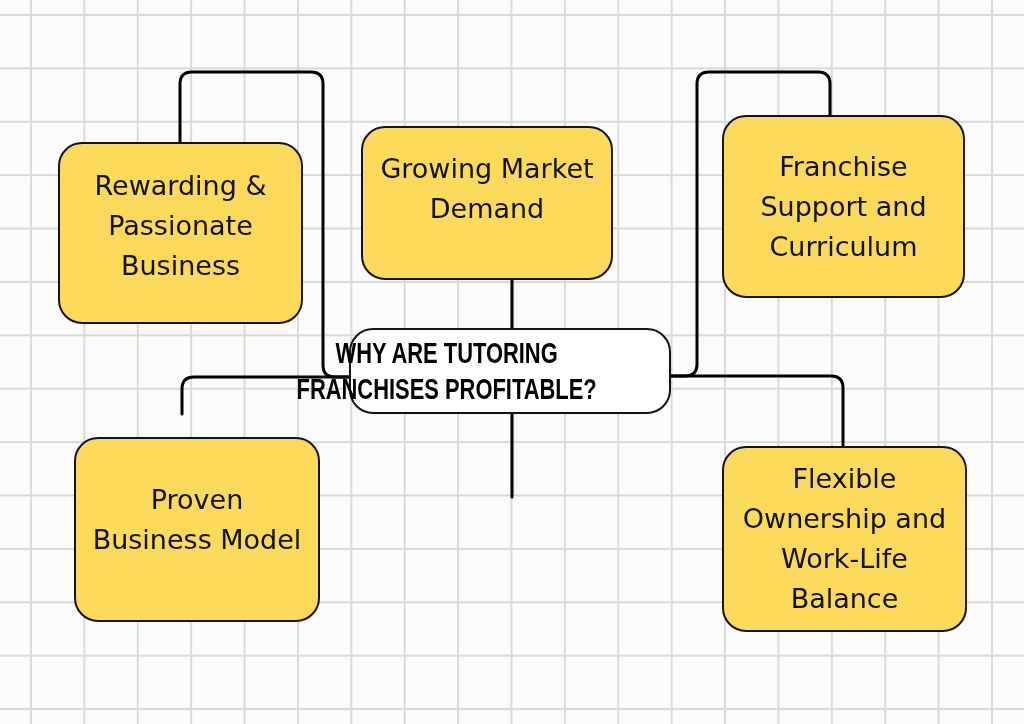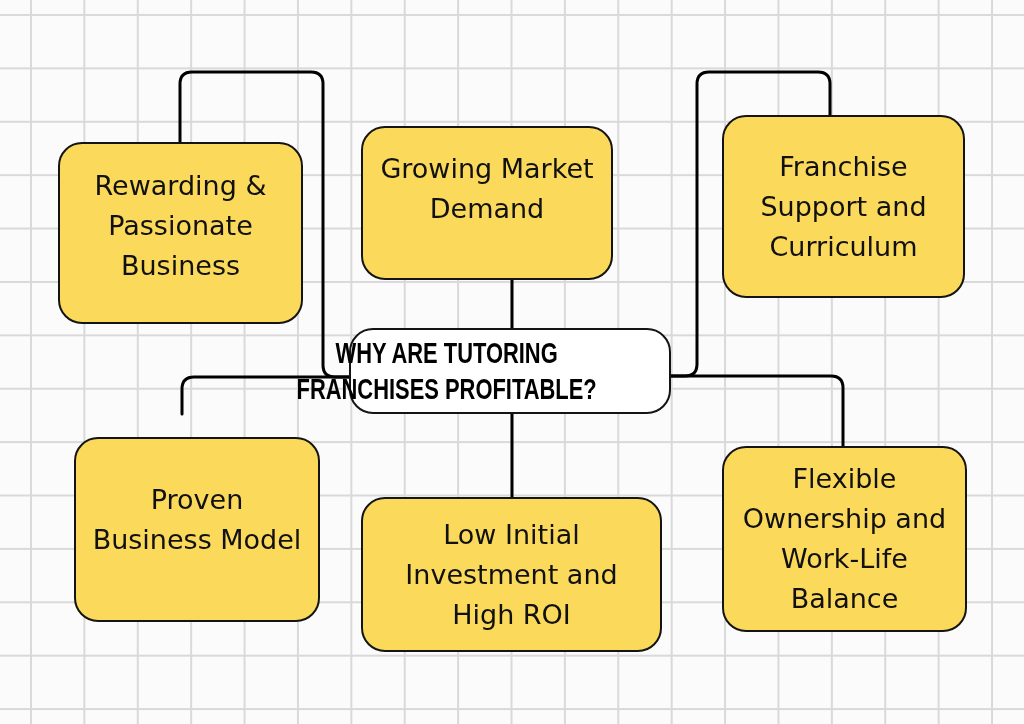--- a/index.html
+++ b/index.html
@@ -101,25 +101,20 @@
   <div class="center-node">
     <div class="center-title">WHY ARE TUTORING
 FRANCHISES PROFITABLE?</div>
   </div>
 
   <div class="node" style="left:58px; top:437px; width:246px; height:185px; padding-bottom:20px;margin-left:16px;">
     <div class="node-label">Proven
 Business Model</div>
   </div>
 
-  <div class="node" style="left:361px; top:497px; width:301px; height:155px;">
-    <div class="node-label">Low Initial
-Investment and
-High ROI</div>
-  </div>
 
   <div class="node" style="left:722px; top:446px; width:245px; height:186px; ">
     <div class="node-label">Flexible
 Ownership and
 Work-Life
 Balance</div>
   </div>
 
 </div>
 

